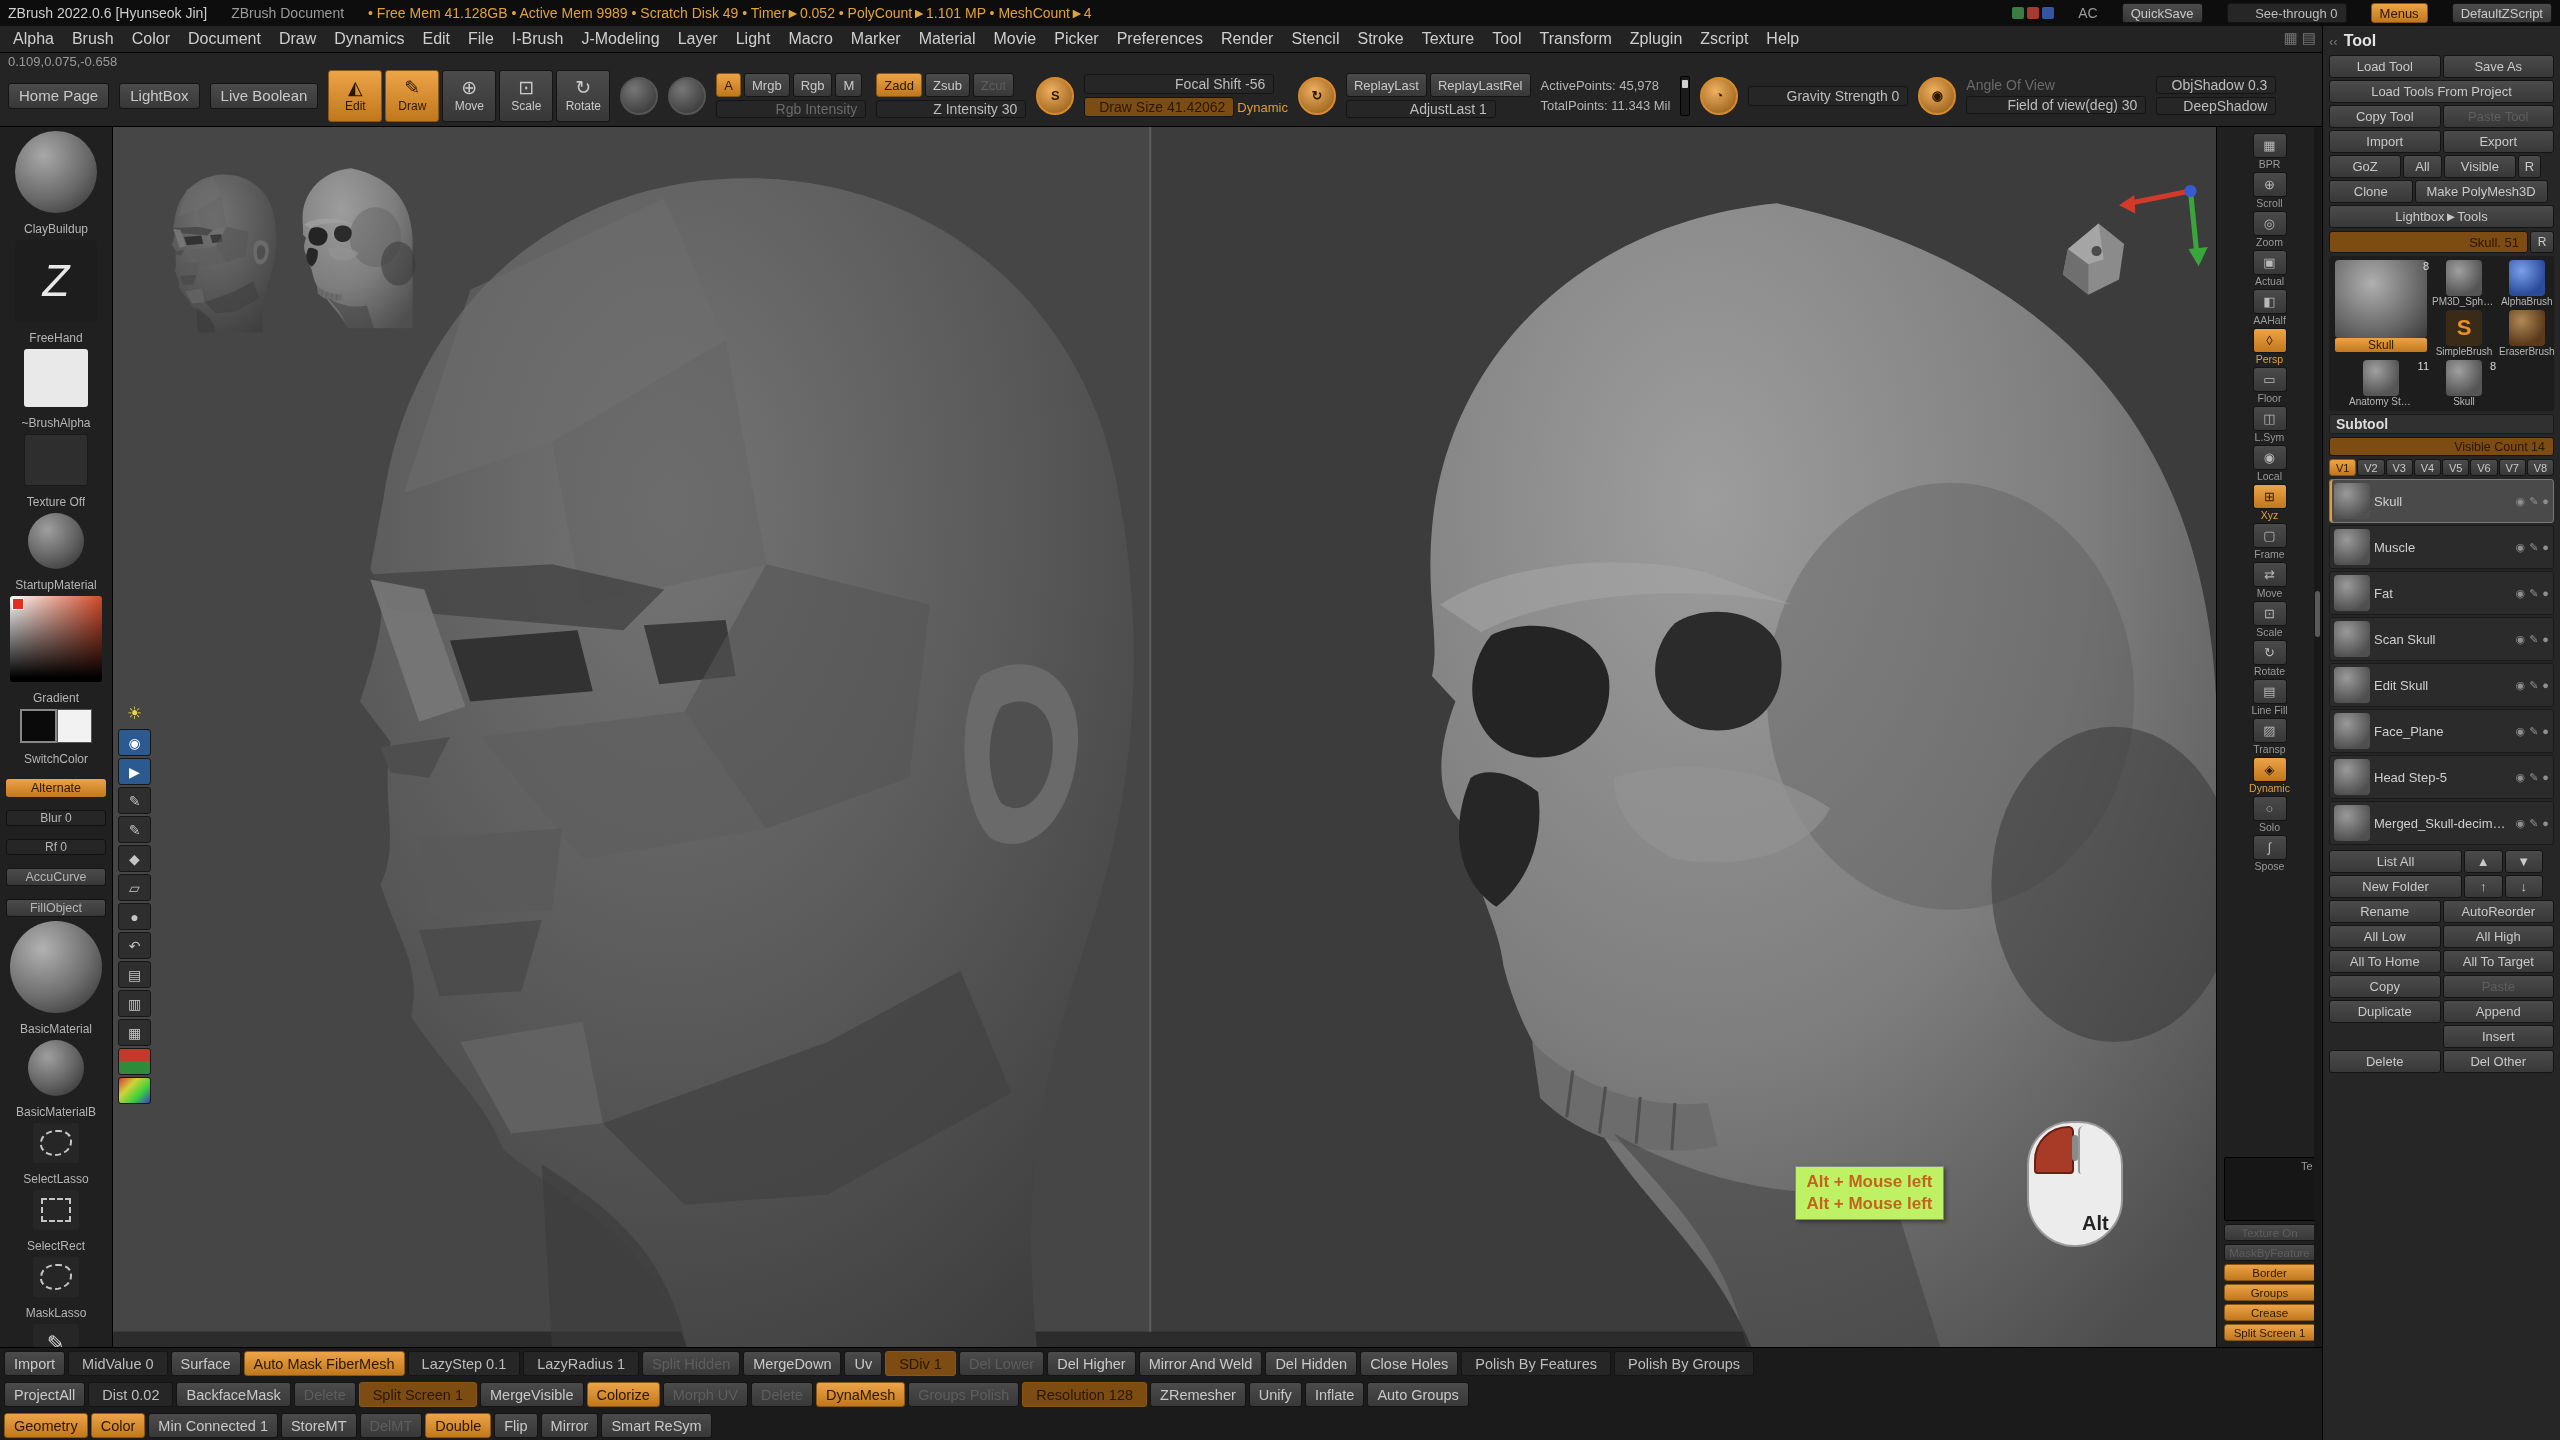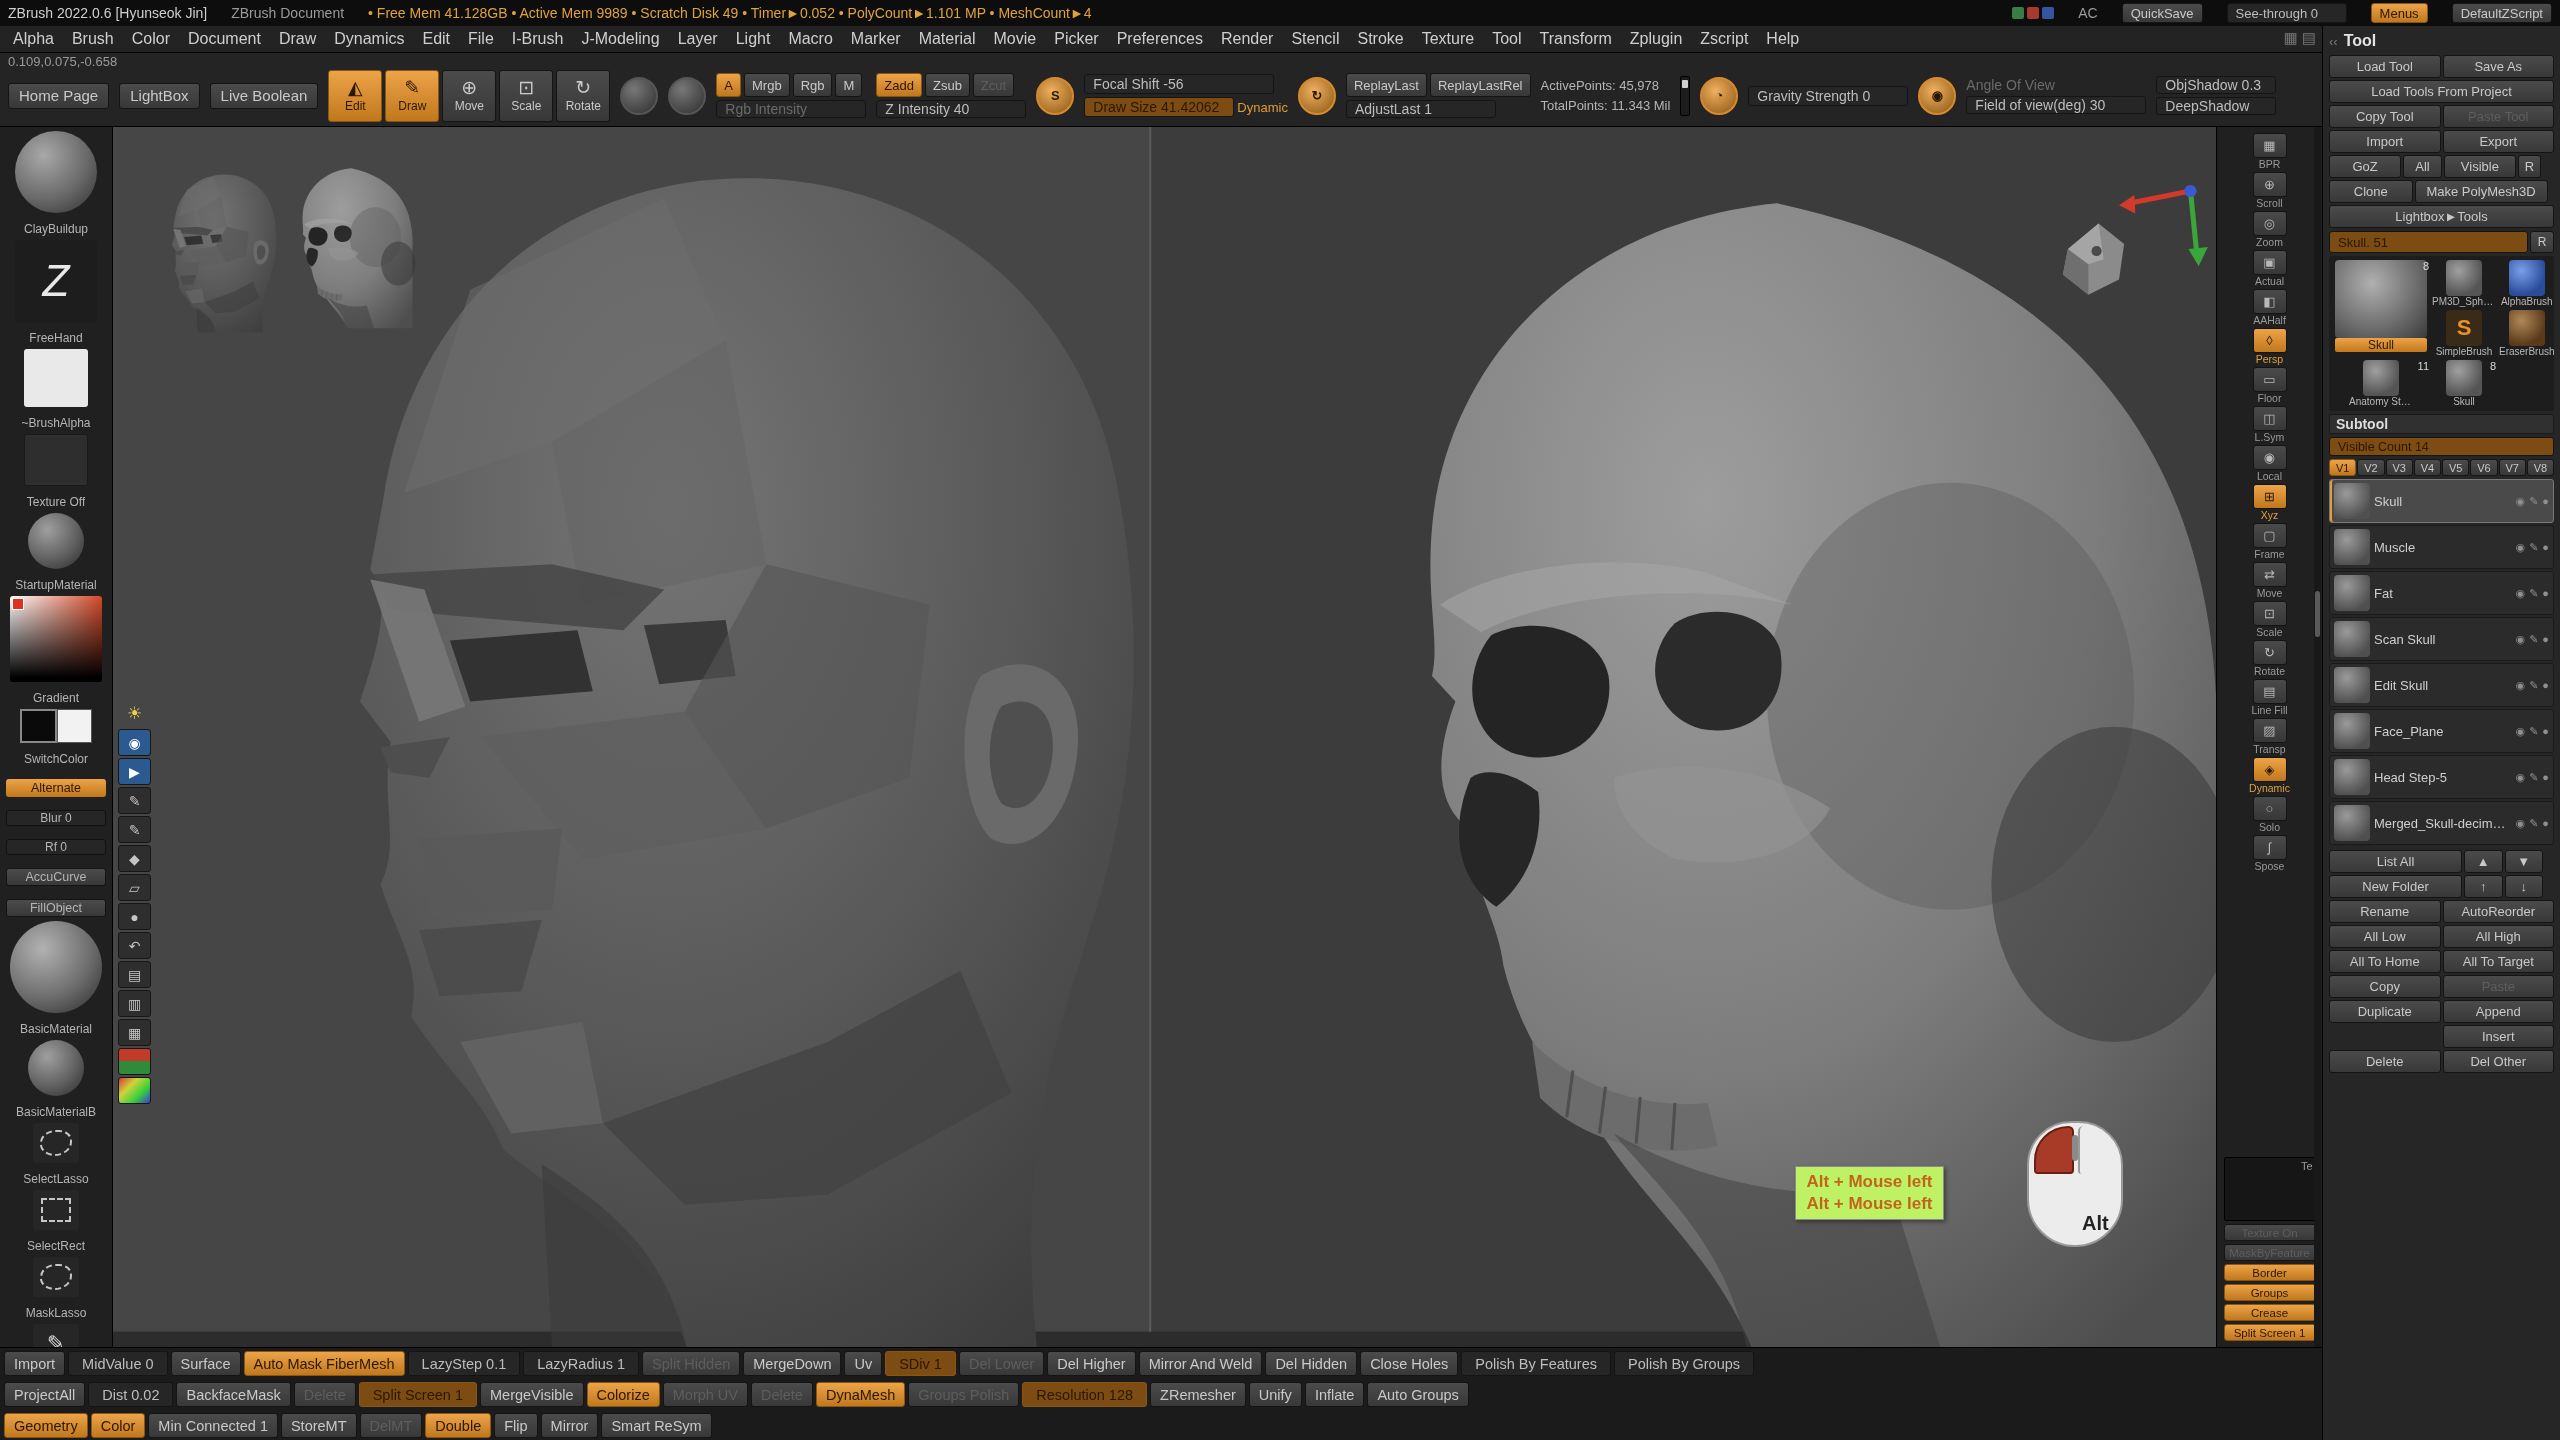--- a/index.html
+++ b/index.html
@@ -7,21 +7,21 @@
        font-family:"Liberation Sans",sans-serif;color:#c6c6c6;font-size:15px;}
   *{box-sizing:border-box}
   
   .btn{display:inline-flex;align-items:center;justify-content:center;
        background:linear-gradient(#4b4b4b,#383838);border:1px solid #141414;border-radius:3px;
        color:#c9c9c9;font-size:15px;padding:0 10px;height:26px;white-space:nowrap;cursor:pointer}
   .btn.on{background:linear-gradient(#eda448,#c1781d);color:#2b1700;border-color:#8a5510}
   .btn.dim{color:#5e5e5e}
   .btn.blank{visibility:hidden}
   .sl{position:relative;background:#262626;border:1px solid #141414;border-radius:3px;height:26px;
-      display:flex;align-items:center;justify-content:flex-start;font-size:14px;color:#bdbdbd;overflow:hidden;cursor:pointer;white-space:nowrap}
+      display:flex;align-items:center;justify-content:flex-end;font-size:14px;color:#bdbdbd;overflow:hidden;cursor:pointer;white-space:nowrap}
   .sl .fill{position:absolute;left:0;top:0;bottom:0;width:0;background:#9c6a1f}
   .sl.on{color:#2b1700;background:#7c4c12}
   .sl.on .fill{background:#e59d36}
   .sl span{position:relative;z-index:1;padding:0 8px}
   .fw05{width:5%}.fw10{width:10%}.fw15{width:15%}.fw20{width:20%}.fw25{width:25%}
   .fw30{width:30%}.fw40{width:40%}.fw50{width:50%}.fw60{width:60%}.fw70{width:70%}.fw100{width:100%}
   
   .titlebar{height:26px;background:#0d0d0d;display:flex;align-items:center;padding:0 8px;gap:24px;font-size:14px}
   .titlebar .t-app{color:#cfcfcf}
   .titlebar .t-doc{color:#9a9a9a}
@@ -279,21 +279,21 @@
 
     <span class="stack">
       <span class="hrow">
 
       <span class="btn small-btn on">Zadd</span>
             <span class="btn small-btn">Zsub</span>
             <span class="btn small-btn dim">Zcut</span>
           </span>
       <span class="sl" style="width:150px;height:18px">
             <i class="fill fw20"></i>
-            <span>Z Intensity 40</span>
+            <span>Z Intensity 30</span>
           </span>
     </span>
 
     <span class="circle-icon orange">S</span>
     <span class="stack">
       <span class="sl" style="width:190px;height:20px">
             <i class="fill fw25"></i>
             <span>Focal Shift -56</span>
           </span>
       <span class="hrow">

